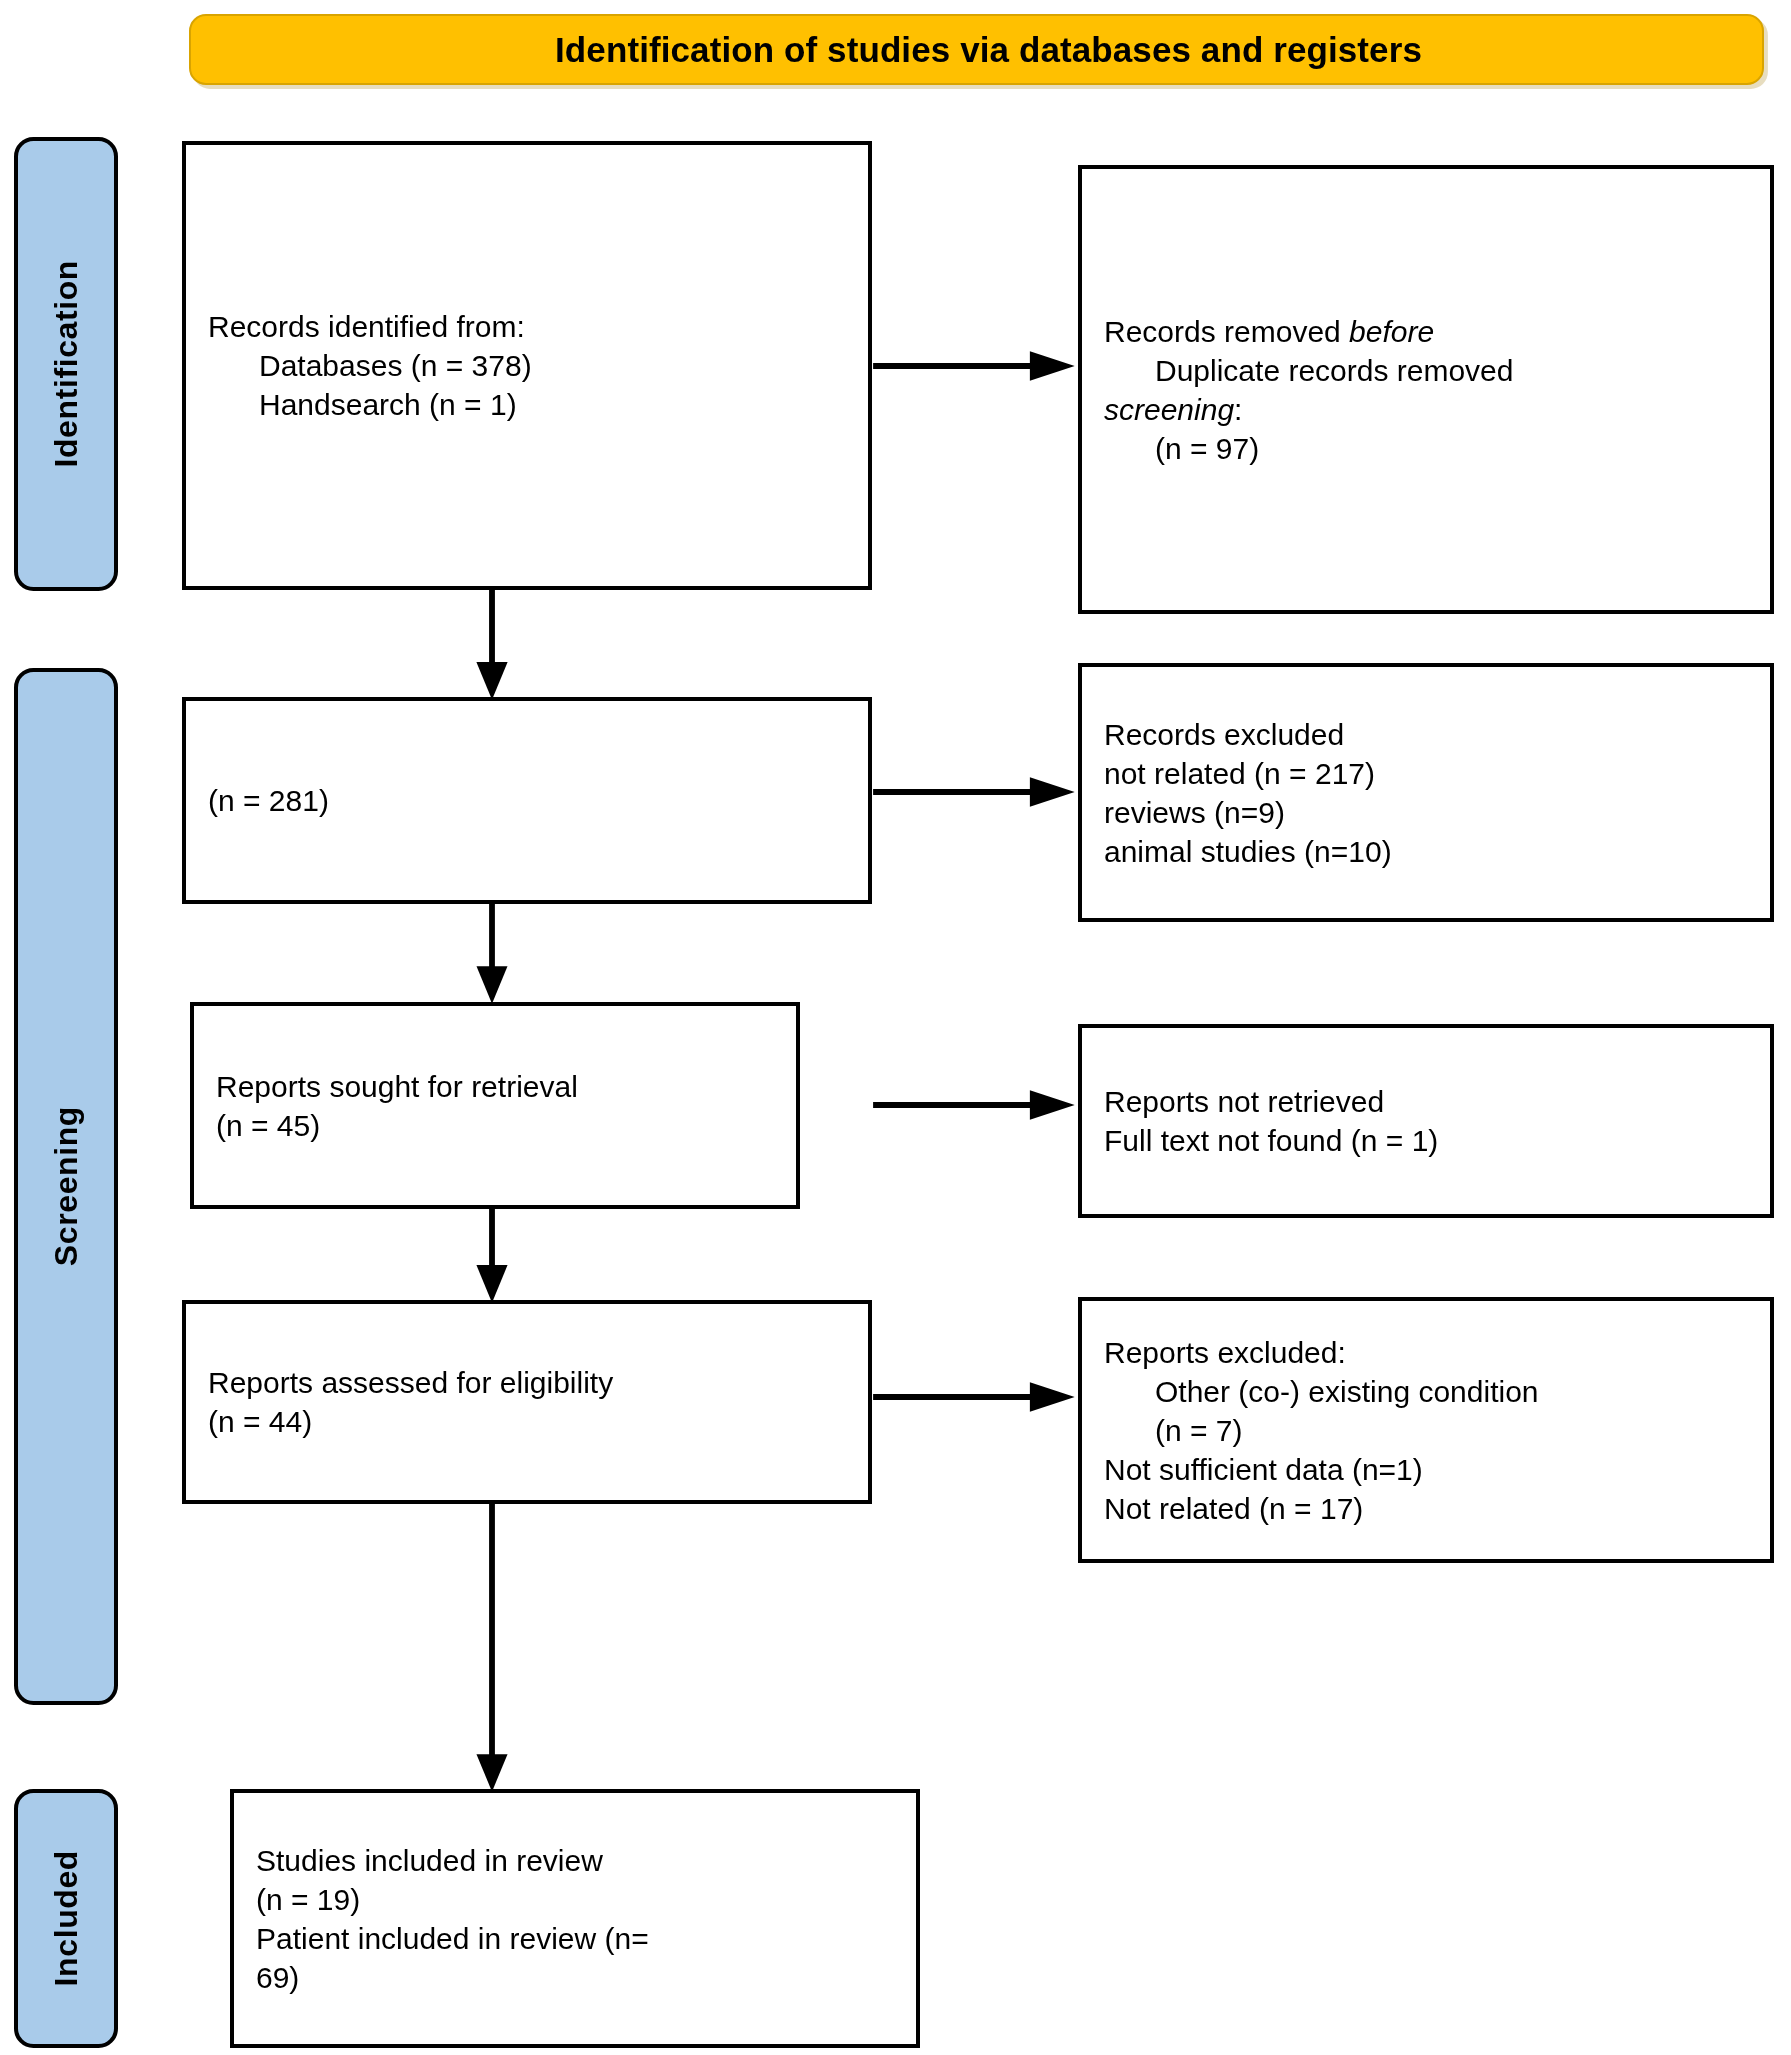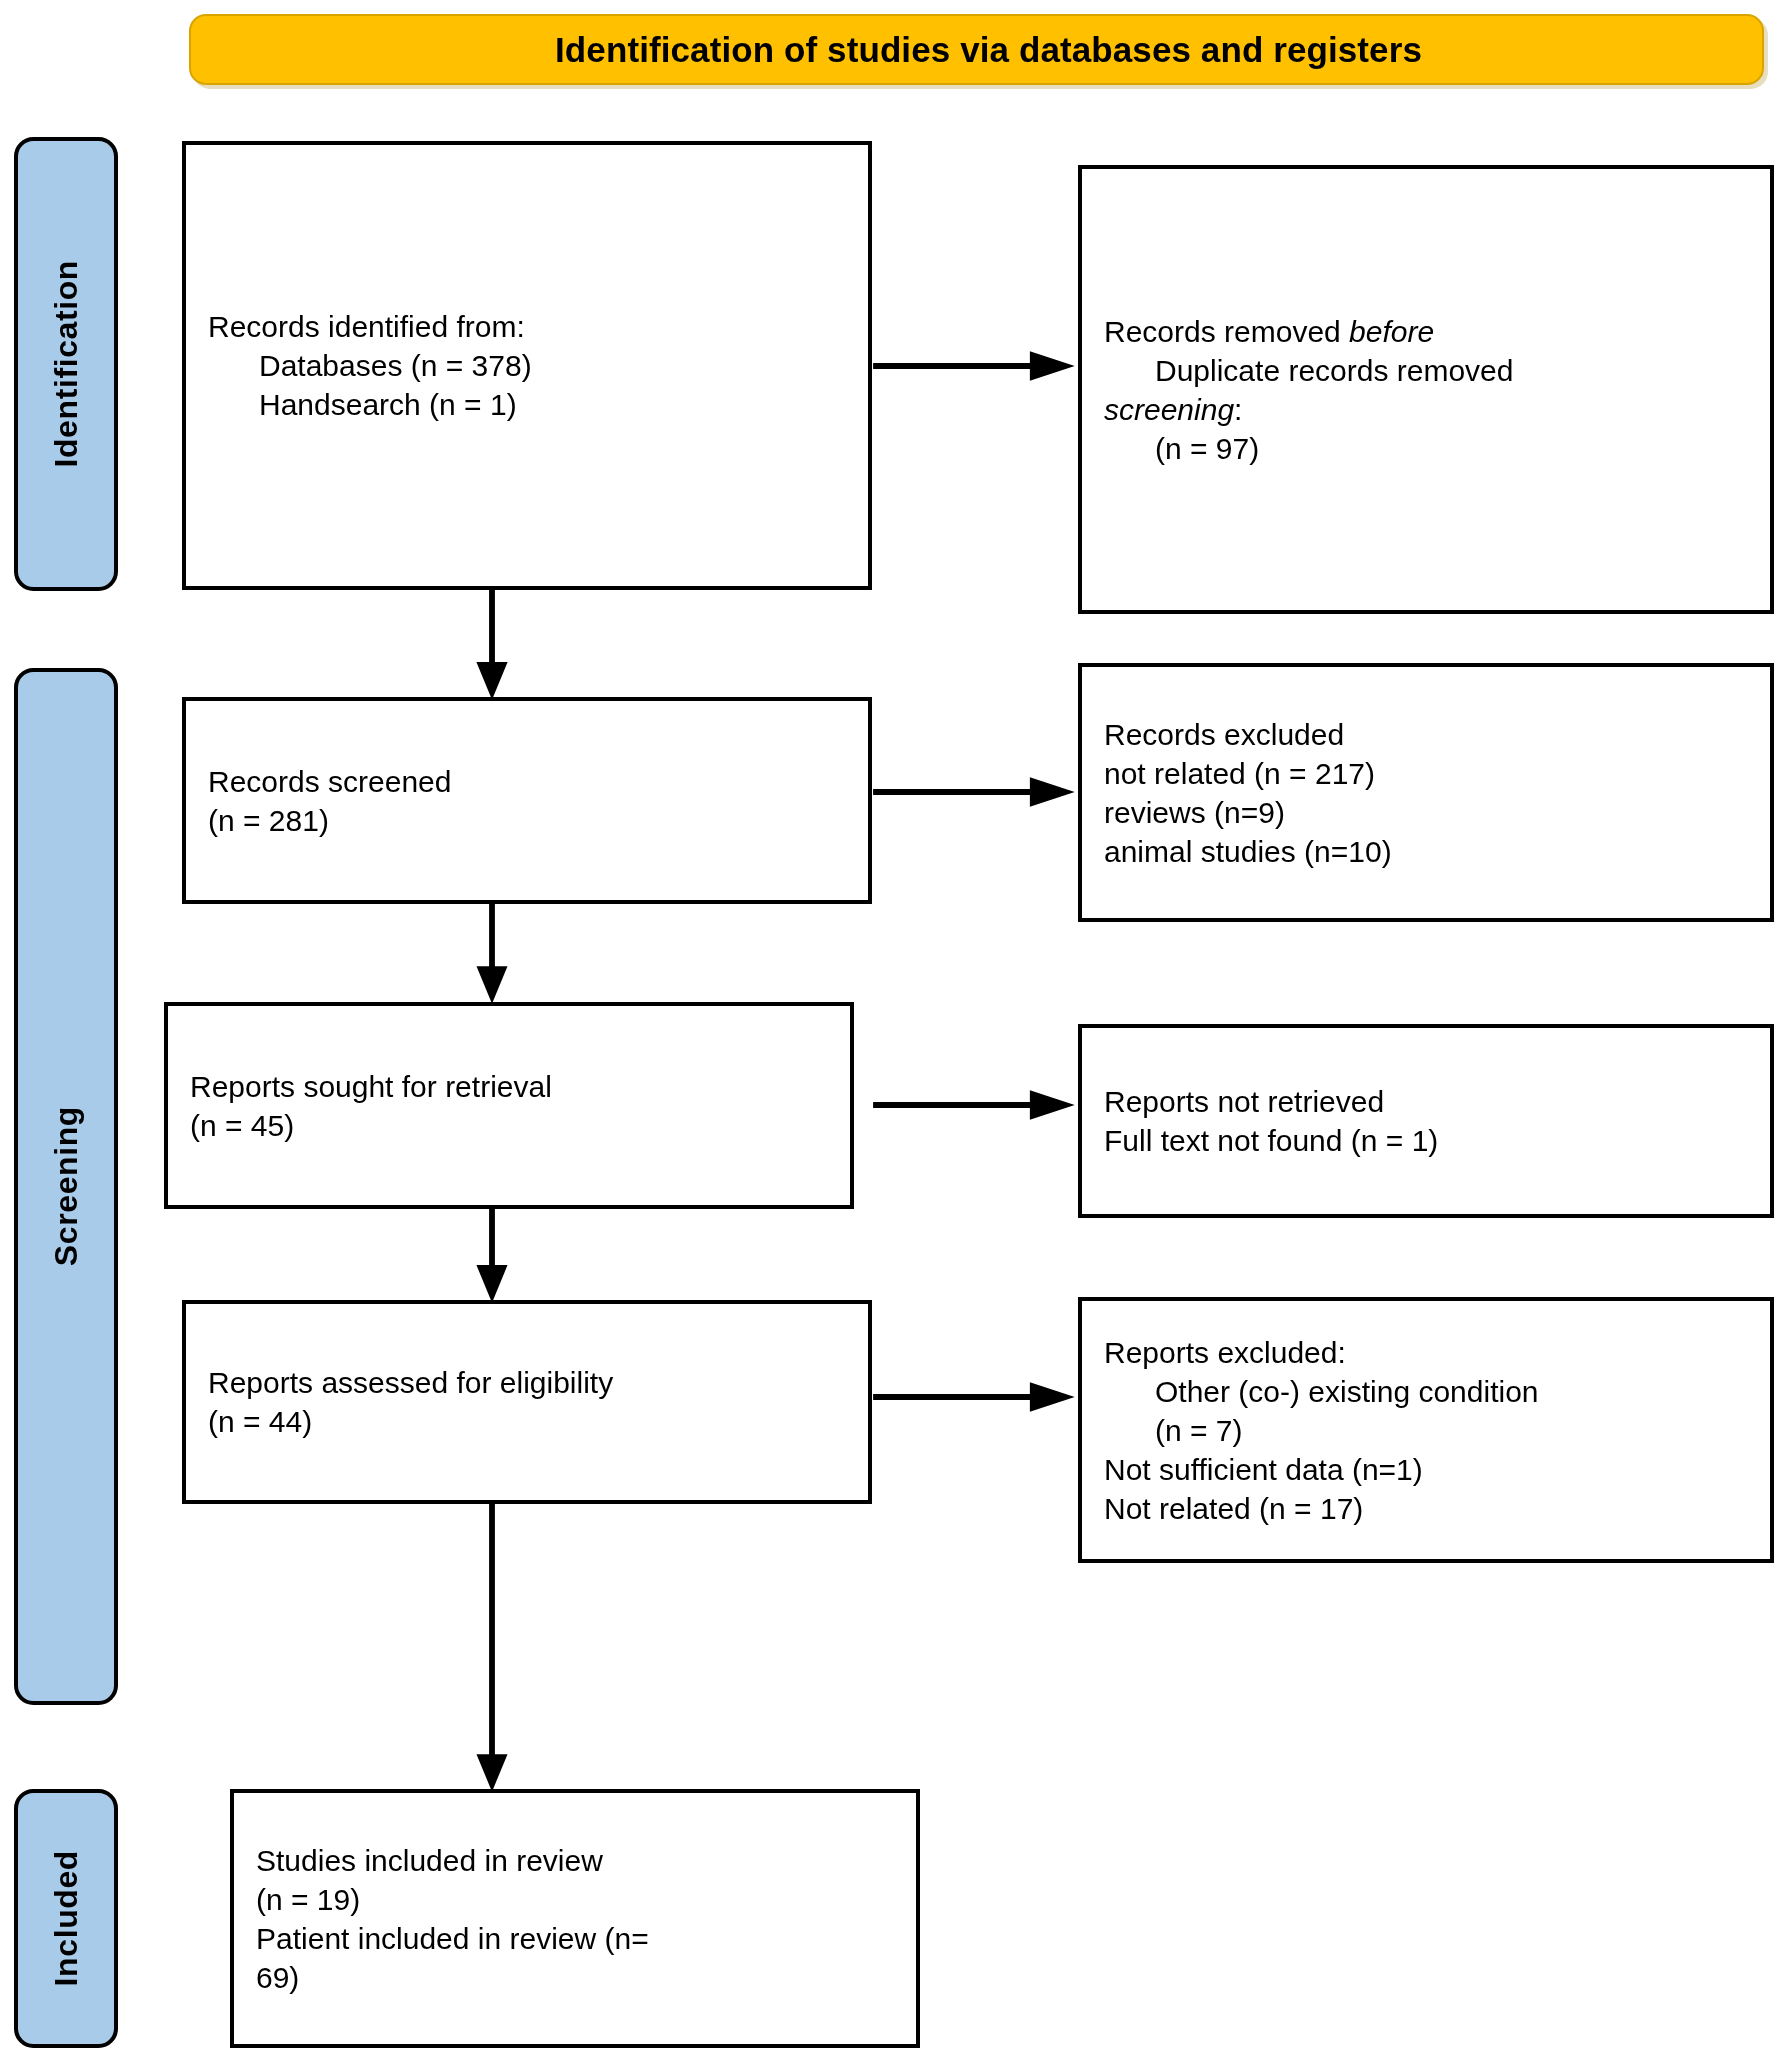--- a/index.html
+++ b/index.html
@@ -84,21 +84,21 @@
     line-height: 1.30;
     color: #000000;
   }
   .ln { white-space: nowrap; }
   .ln.ind { padding-left: 51px; }
   .it { font-style: italic; }
 
   
   #box-identified   { left: 182px; top: 141px;  width: 690px; height: 449px; }
   #box-screened     { left: 182px; top: 697px; width: 690px; height: 207px; }
-  #box-sought       { left: 164px; top: 1002px; width: 690px; height: 207px; justify-content: center; }
+  #box-sought       { left: 190px; top: 1002px; width: 610px; height: 207px; justify-content: center; }
   #box-assessed     { left: 182px; top: 1300px; width: 690px; height: 204px; }
   #box-included     { left: 182px; top: 1789px; width: 690px; height: 259px; margin-left: 48px; }
 
   
   #box-removed      { left: 1078px; top: 141px;  width: 696px; height: 449px; margin-top: 24px; }
   #box-rec-excluded { left: 1078px; top: 663px; width: 696px; height: 259px; }
   #box-not-retr     { left: 1078px; top: 1024px; width: 696px; height: 194px; }
   #box-rep-excluded { left: 1078px; top: 1297px; width: 696px; height: 266px; }
 
   
@@ -136,21 +136,20 @@
     <div class="box-body">
       <div class="ln"><span>Records removed </span><span class="it">before</span></div>
       <div class="ln ind">Duplicate records removed</div>
       <div class="ln"><span class="it">screening</span><span>:</span></div>
       <div class="ln ind">(n = 97)</div>
     </div>
   </div>
 
   <div class="box" id="box-screened">
     <div class="box-body">
-      <div class="ln">Records screened</div>
       <div class="ln">(n = 281)</div>
     </div>
   </div>
 
   <div class="box" id="box-rec-excluded">
     <div class="box-body">
       <div class="ln">Records excluded</div>
       <div class="ln">not related (n = 217)</div>
       <div class="ln">reviews (n=9)</div>
       <div class="ln">animal studies (n=10)</div>

